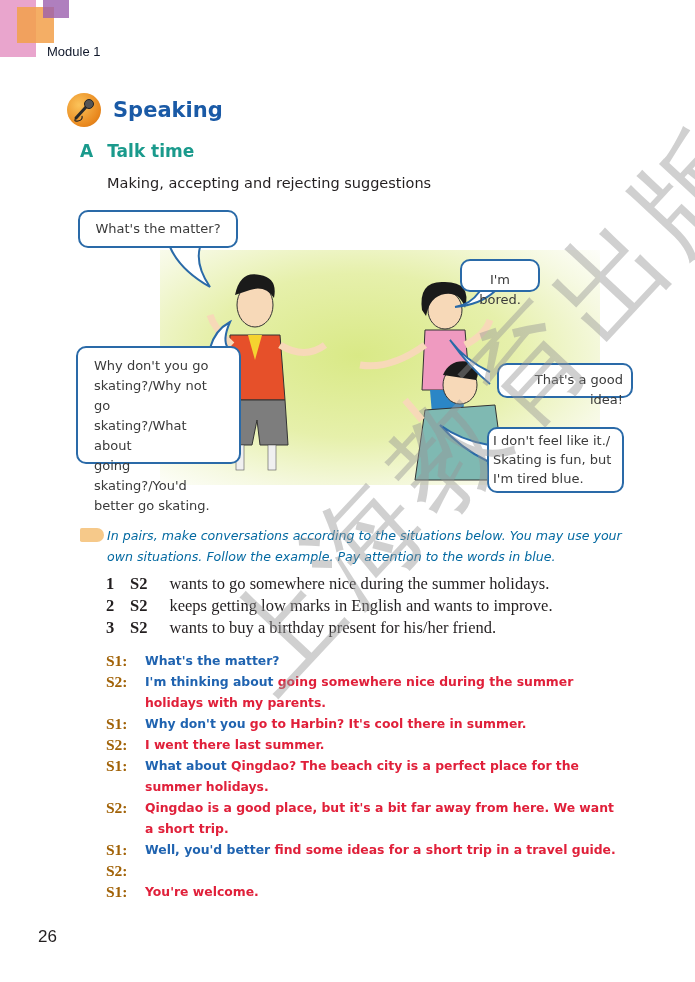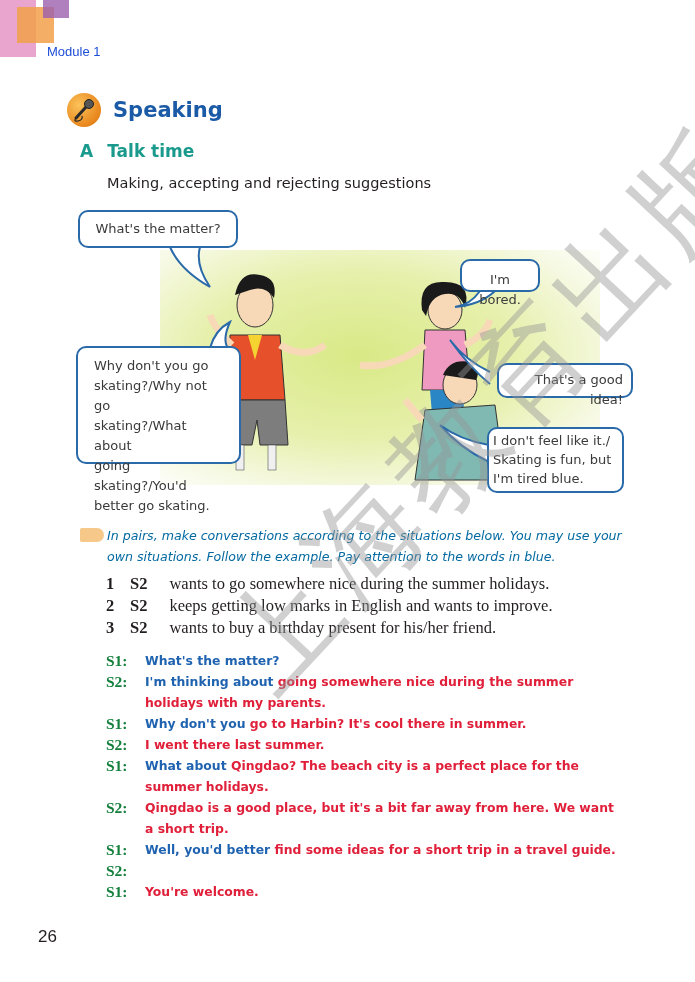--- a/index.html
+++ b/index.html
@@ -4,21 +4,21 @@
 <style>
   * { box-sizing: border-box; margin: 0; padding: 0; }
   html, body { width: 695px; height: 982px; background: #ffffff; overflow: hidden; }
   body { position: relative; font-family: "DejaVu Sans", sans-serif; color: #231f20; }
 
   .deco { position: absolute; }
   .deco-pink { left: 0; top: 0; width: 36px; height: 57px; background: #e79bc8; opacity: .9; }
   .deco-orange { left: 17px; top: 7px; width: 37px; height: 36px; background: #f2a04a; opacity: .85; }
   .deco-purple { left: 43px; top: 0; width: 26px; height: 18px; background: #9b5fae; opacity: .8; }
 
-  .module-label { position: absolute; left: 47px; top: 44px; font-size: 13px; color: #1d4ed8; font-family: "Liberation Sans", sans-serif; }
+  .module-label { position: absolute; left: 47px; top: 44px; font-size: 13px; color: #0f172a; font-family: "Liberation Sans", sans-serif; }
 
   .section-head { position: absolute; left: 67px; top: 93px; display: flex; align-items: center; gap: 12px; }
   .mic-icon { width: 34px; height: 34px; border-radius: 50%; background: radial-gradient(circle at 35% 35%, #fbc35a, #e8861c 70%, #c46a10); position: relative; }
   .mic-icon svg { position: absolute; left: 3px; top: 3px; }
   .section-title { font-family: "DejaVu Sans", sans-serif; font-weight: bold; font-size: 21px; color: #1a5aa6; }
 
   .part-head { position: absolute; left: 80px; top: 141px; font-family: "DejaVu Sans", sans-serif; font-weight: bold; font-size: 17px; color: #1a9a8c; display: flex; gap: 14px; }
   .subtitle { position: absolute; left: 107px; top: 175px; font-family: "DejaVu Sans", sans-serif; font-weight: normal; font-size: 14.5px; color: #231f20; }
 
   
@@ -36,21 +36,21 @@
   .instr-bar { position: absolute; left: 80px; top: 528px; width: 24px; height: 14px; background: #f6c98a; border-radius: 2px 8px 8px 2px; }
   .instructions { position: absolute; left: 107px; top: 525px; width: 520px; font-family: "DejaVu Sans", sans-serif; font-style: italic; font-size: 12.6px; line-height: 21px; color: #0369a1; }
 
   .situations { position: absolute; left: 106px; top: 573px; font-family: "Liberation Serif", serif; font-size: 16.5px; line-height: 22px; color: #231f20; list-style: none; }
   .situations li { display: flex; }
   .situations .num { font-weight: bold; width: 24px; }
   .situations .s2 { font-weight: bold; margin-right: 22px; }
 
   .dialogue { position: absolute; left: 106px; top: 650px; width: 520px; }
   .line { display: flex; font-size: 13px; line-height: 21px; }
-  .speaker { font-family: "Liberation Serif", serif; font-weight: bold; font-size: 15.5px; width: 39px; flex-shrink: 0; color: #15803d; }
+  .speaker { font-family: "Liberation Serif", serif; font-weight: bold; font-size: 15.5px; width: 39px; flex-shrink: 0; color: #a16207; }
   .utter { font-family: "DejaVu Sans", sans-serif; font-weight: bold; font-size: 12.4px; }
   .blue { color: #1f63b0; }
   .red { color: #e0203a; }
 
   .page-number { position: absolute; left: 38px; top: 927px; font-size: 17px; color: #231f20; font-family: "Liberation Sans", sans-serif; }
 
   .watermark { position: absolute; left: 0; top: 0; width: 695px; height: 982px; pointer-events: none; }
   .watermark-text { position: absolute; left: 190px; top: 620px; transform: rotate(-47deg); transform-origin: left top;
     font-family: "DejaVu Sans", sans-serif; font-size: 112px; color: rgba(150,150,150,.45); letter-spacing: 8px; white-space: nowrap; font-weight: 200; }
 </style>

